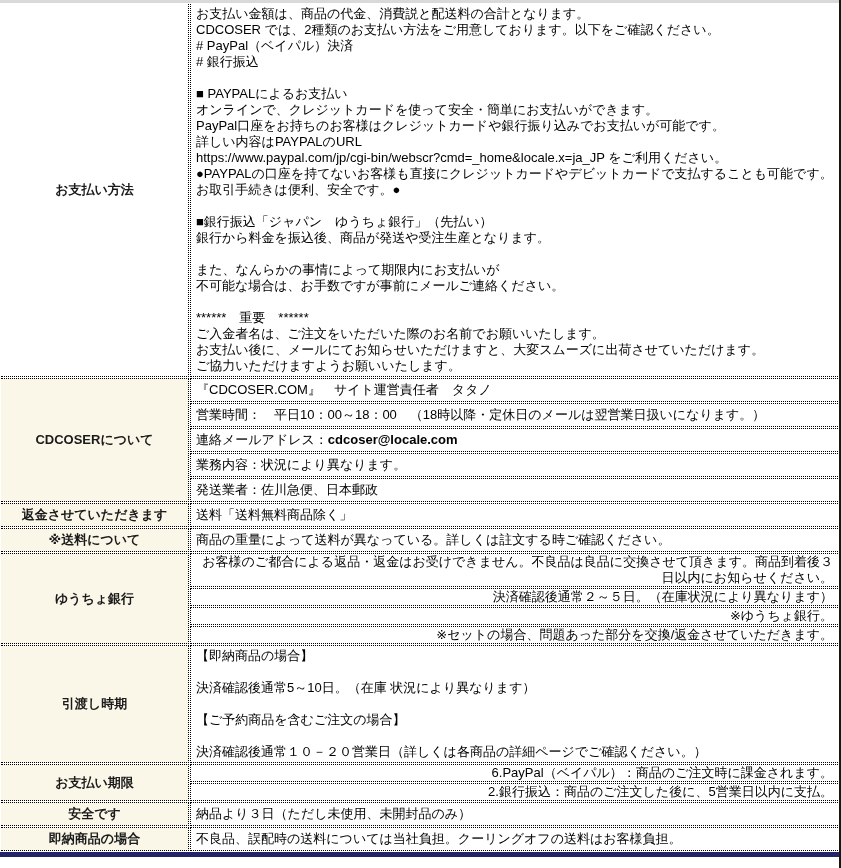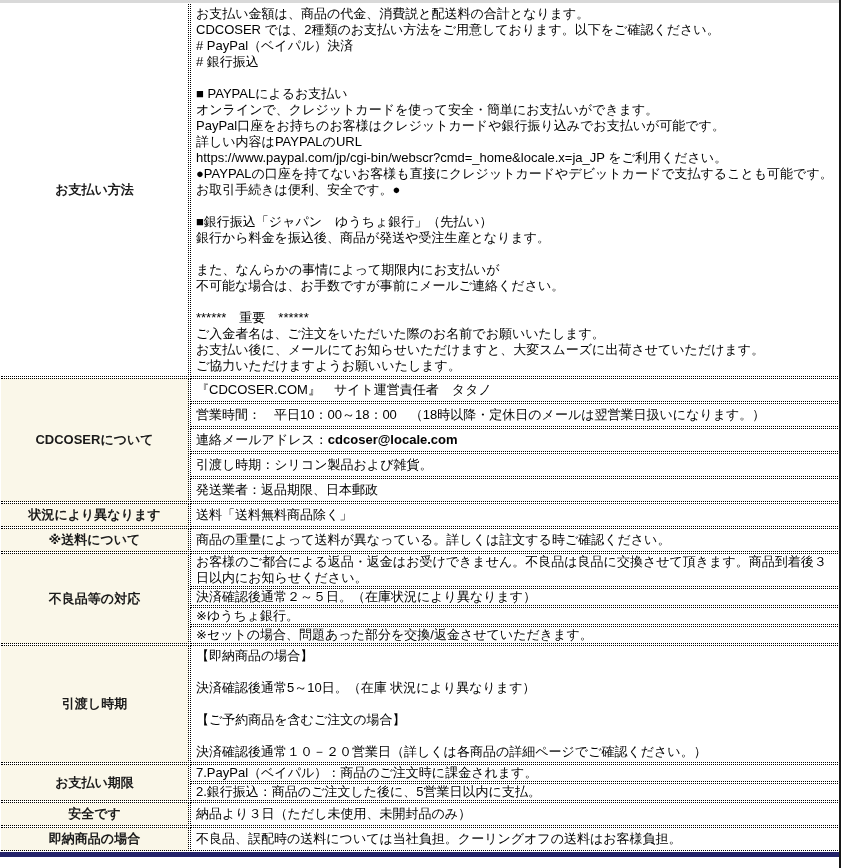--- a/index.html
+++ b/index.html
@@ -21,21 +21,21 @@
   td { border:1px dotted #000; padding:3px 5px; vertical-align:middle;
        line-height:16px; overflow:hidden; word-break:break-all; }
   td.hd {
     background:#faf7e9; font-weight:bold; text-align:center;
     color:#1a1a1a; border-left:none; word-break:keep-all;
   }
   td.hd-white { background:#ffffff; }
   td.ct { background:#ffffff; border-right:none; }
   tr.first td { border-top:none; }
   td.block { white-space:pre-wrap; vertical-align:top; padding:2px 5px;margin-top:36px; }
-  td.tight { padding-top:0; padding-bottom:0; }
+  td.tight { padding-top:0; padding-bottom:0;text-align:right; }
   b.em { font-weight:bold; }
   .bottom-bar { height:5px; background:#24246a; width:100%; }
 </style>
 </head>
 <body>
 
 <div class="page">
   <div class="top-strip"></div>
 
   <table class="info">
@@ -78,38 +78,38 @@
     </tr>
     <tr>
       <td class="ct">営業時間：　平日10：00～18：00　（18時以降・定休日のメールは翌営業日扱いになります。）</td>
     </tr>
     <tr>
       <td class="ct">
         <span>連絡メールアドレス：</span><b class="em">cdcoser@locale.com</b>
       </td>
     </tr>
     <tr>
-      <td class="ct">引渡し時期：シリコン製品および雑貨。</td>
+      <td class="ct">業務内容：状況により異なります。</td>
     </tr>
     <tr>
-      <td class="ct">発送業者：返品期限、日本郵政</td>
+      <td class="ct">発送業者：佐川急便、日本郵政</td>
     </tr>
 
     <tr>
-      <td class="hd">状況により異なります</td>
+      <td class="hd">返金させていただきます</td>
       <td class="ct">送料「送料無料商品除く」</td>
     </tr>
 
     <tr>
       <td class="hd">※送料について</td>
       <td class="ct">商品の重量によって送料が異なっている。詳しくは註文する時ご確認ください。</td>
     </tr>
 
     <tr>
-      <td class="hd" rowspan="4">不良品等の対応</td>
+      <td class="hd" rowspan="4">ゆうちょ銀行</td>
       <td class="ct tight">お客様のご都合による返品・返金はお受けできません。不良品は良品に交換させて頂きます。商品到着後３日以内にお知らせください。</td>
     </tr>
     <tr>
       <td class="ct tight">決済確認後通常２～５日。（在庫状況により異なります）</td>
     </tr>
     <tr>
       <td class="ct tight">※ゆうちょ銀行。</td>
     </tr>
     <tr>
       <td class="ct tight">※セットの場合、問題あった部分を交換/返金させていただきます。</td>
@@ -121,21 +121,21 @@
 
 決済確認後通常5～10日。（在庫 状況により異なります）
 
 【ご予約商品を含むご注文の場合】
 
 決済確認後通常１０－２０営業日（詳しくは各商品の詳細ページでご確認ください。）</td>
     </tr>
 
     <tr>
       <td class="hd" rowspan="2">お支払い期限</td>
-      <td class="ct tight">7.PayPal（ベイパル）：商品のご注文時に課金されます。</td>
+      <td class="ct tight">6.PayPal（ベイパル）：商品のご注文時に課金されます。</td>
     </tr>
     <tr>
       <td class="ct tight">2.銀行振込：商品のご注文した後に、5営業日以内に支払。</td>
     </tr>
 
     <tr>
       <td class="hd">安全です</td>
       <td class="ct">納品より３日（ただし未使用、未開封品のみ）</td>
     </tr>
 

